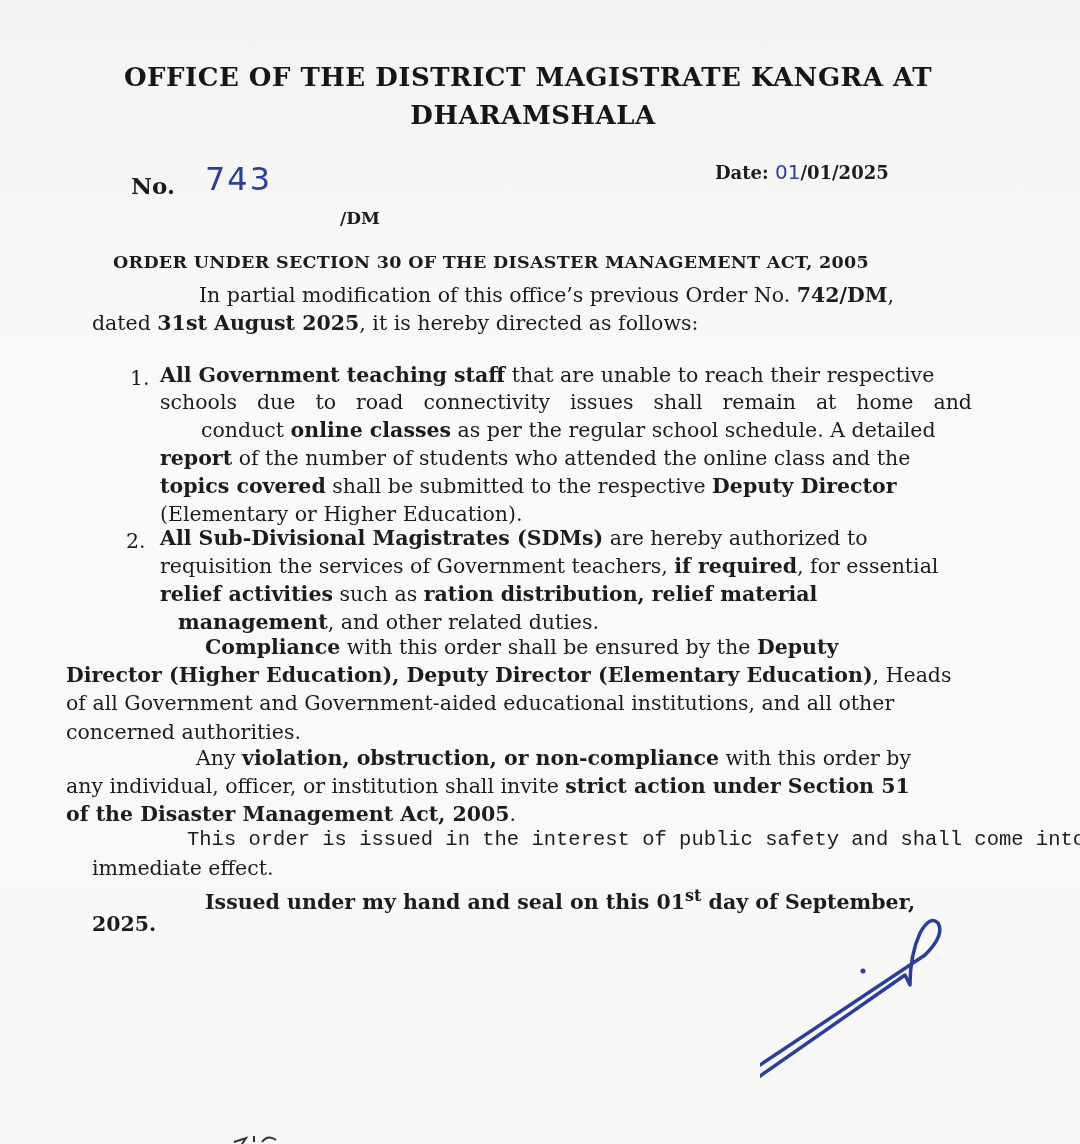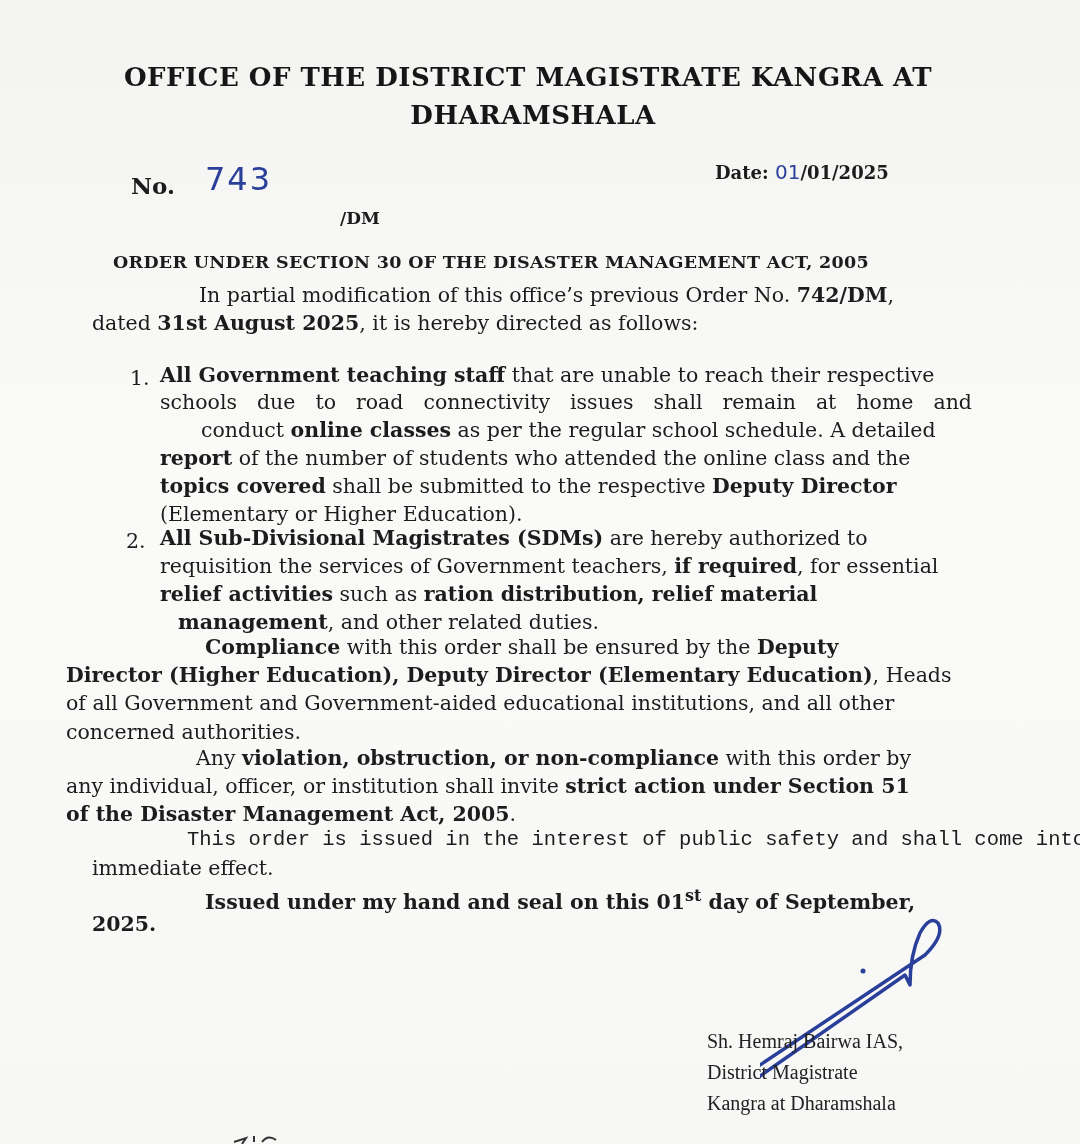--- a/index.html
+++ b/index.html
@@ -116,22 +116,17 @@
       <span>Issued under my hand and seal on this 01</span><sup style="font-size:16px;">st</sup><span> day of September,</span>
     </div>
     <div class="line" style="left:92px; top:910px; font-weight:bold;">2025.</div>
   </div>
 
   <svg class="signature" width="200" height="180" viewBox="0 0 200 180">
     <path d="M-30 170 L150 50 L165 40 Q185 20 178 8 Q170 0 160 18 Q150 40 150 70 L145 60 L-20 175 M-32 120 L-28 160" fill="none" stroke="#2a3f9a" stroke-width="3.5" stroke-linecap="round" stroke-linejoin="round"></path>
     <circle cx="103" cy="56" r="2.5" fill="#2a3f9a"></circle>
   </svg>
 
-  <div class="sig-block">
-    <div>Sh. Hemraj Bairwa IAS,</div>
-    <div>District Magistrate</div>
-    <div>Kangra at Dharamshala</div>
-  </div>
 
   <svg class="bottom-mark" width="60" height="12" viewBox="0 0 60 12">
     <path d="M2 10 L14 6 L10 12 M22 10 L22 4 M30 10 Q36 2 44 8" fill="none" stroke="#333" stroke-width="2"></path>
   </svg>
 </div>
 
 </body></html>

